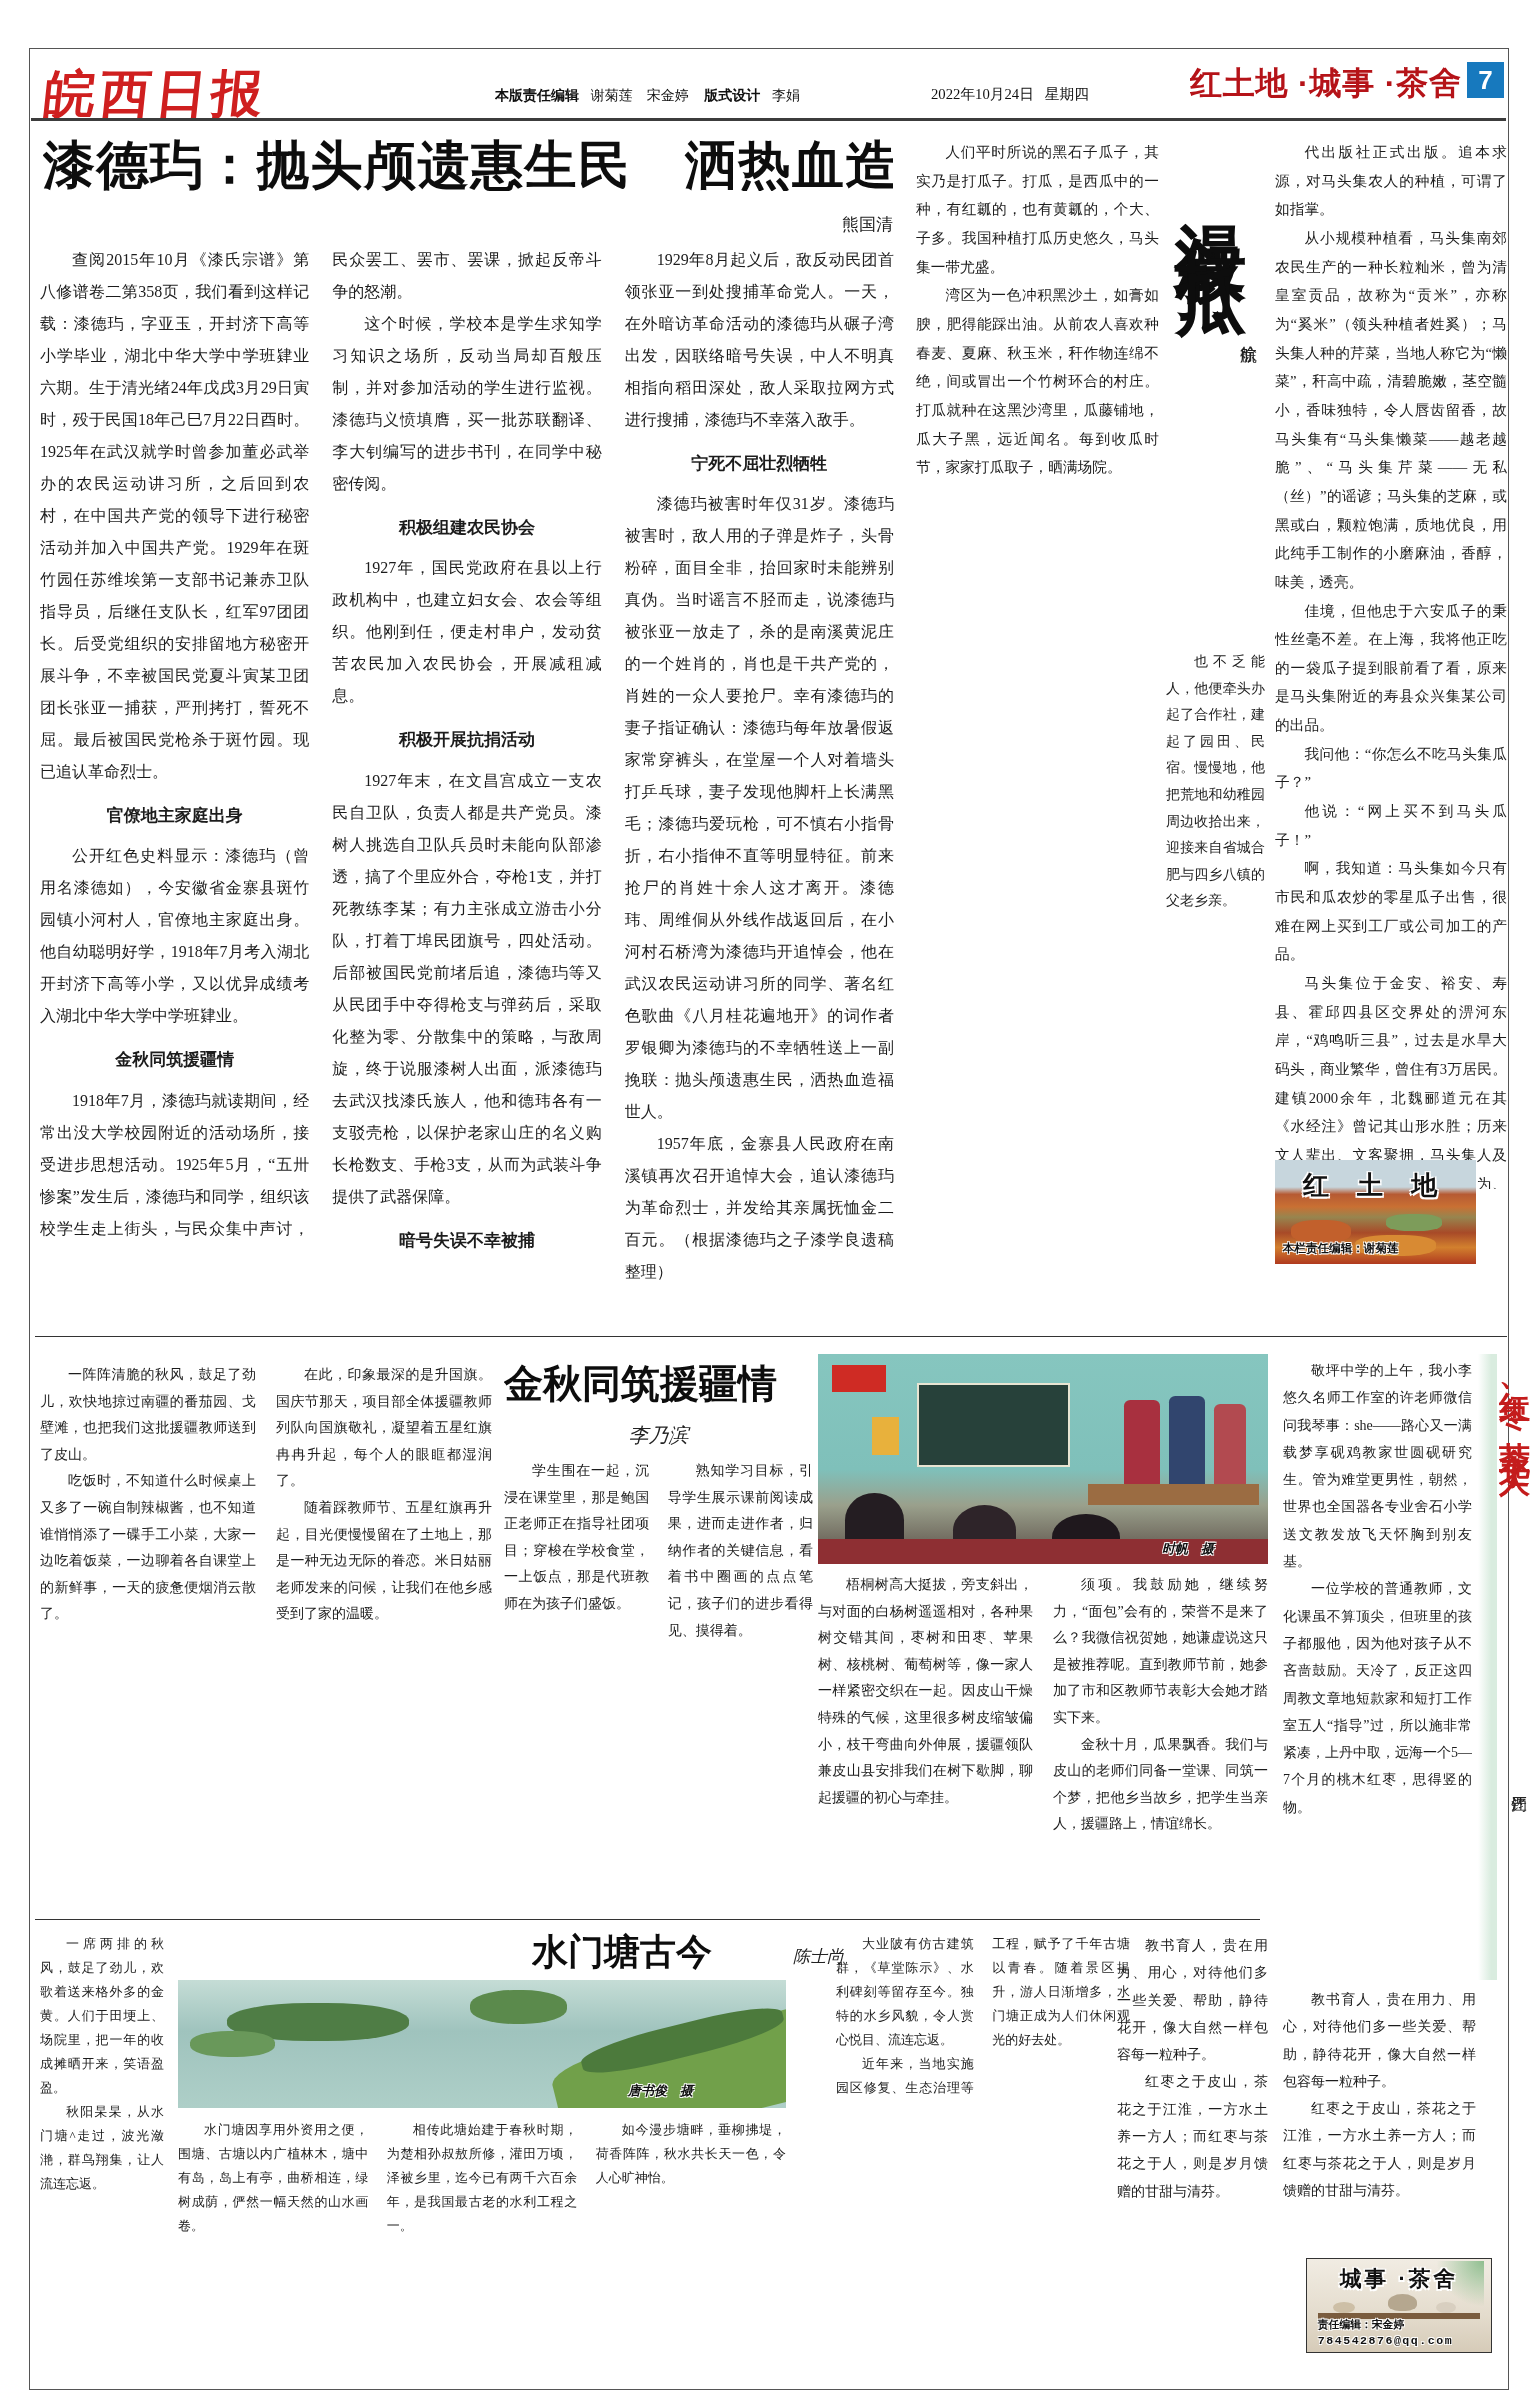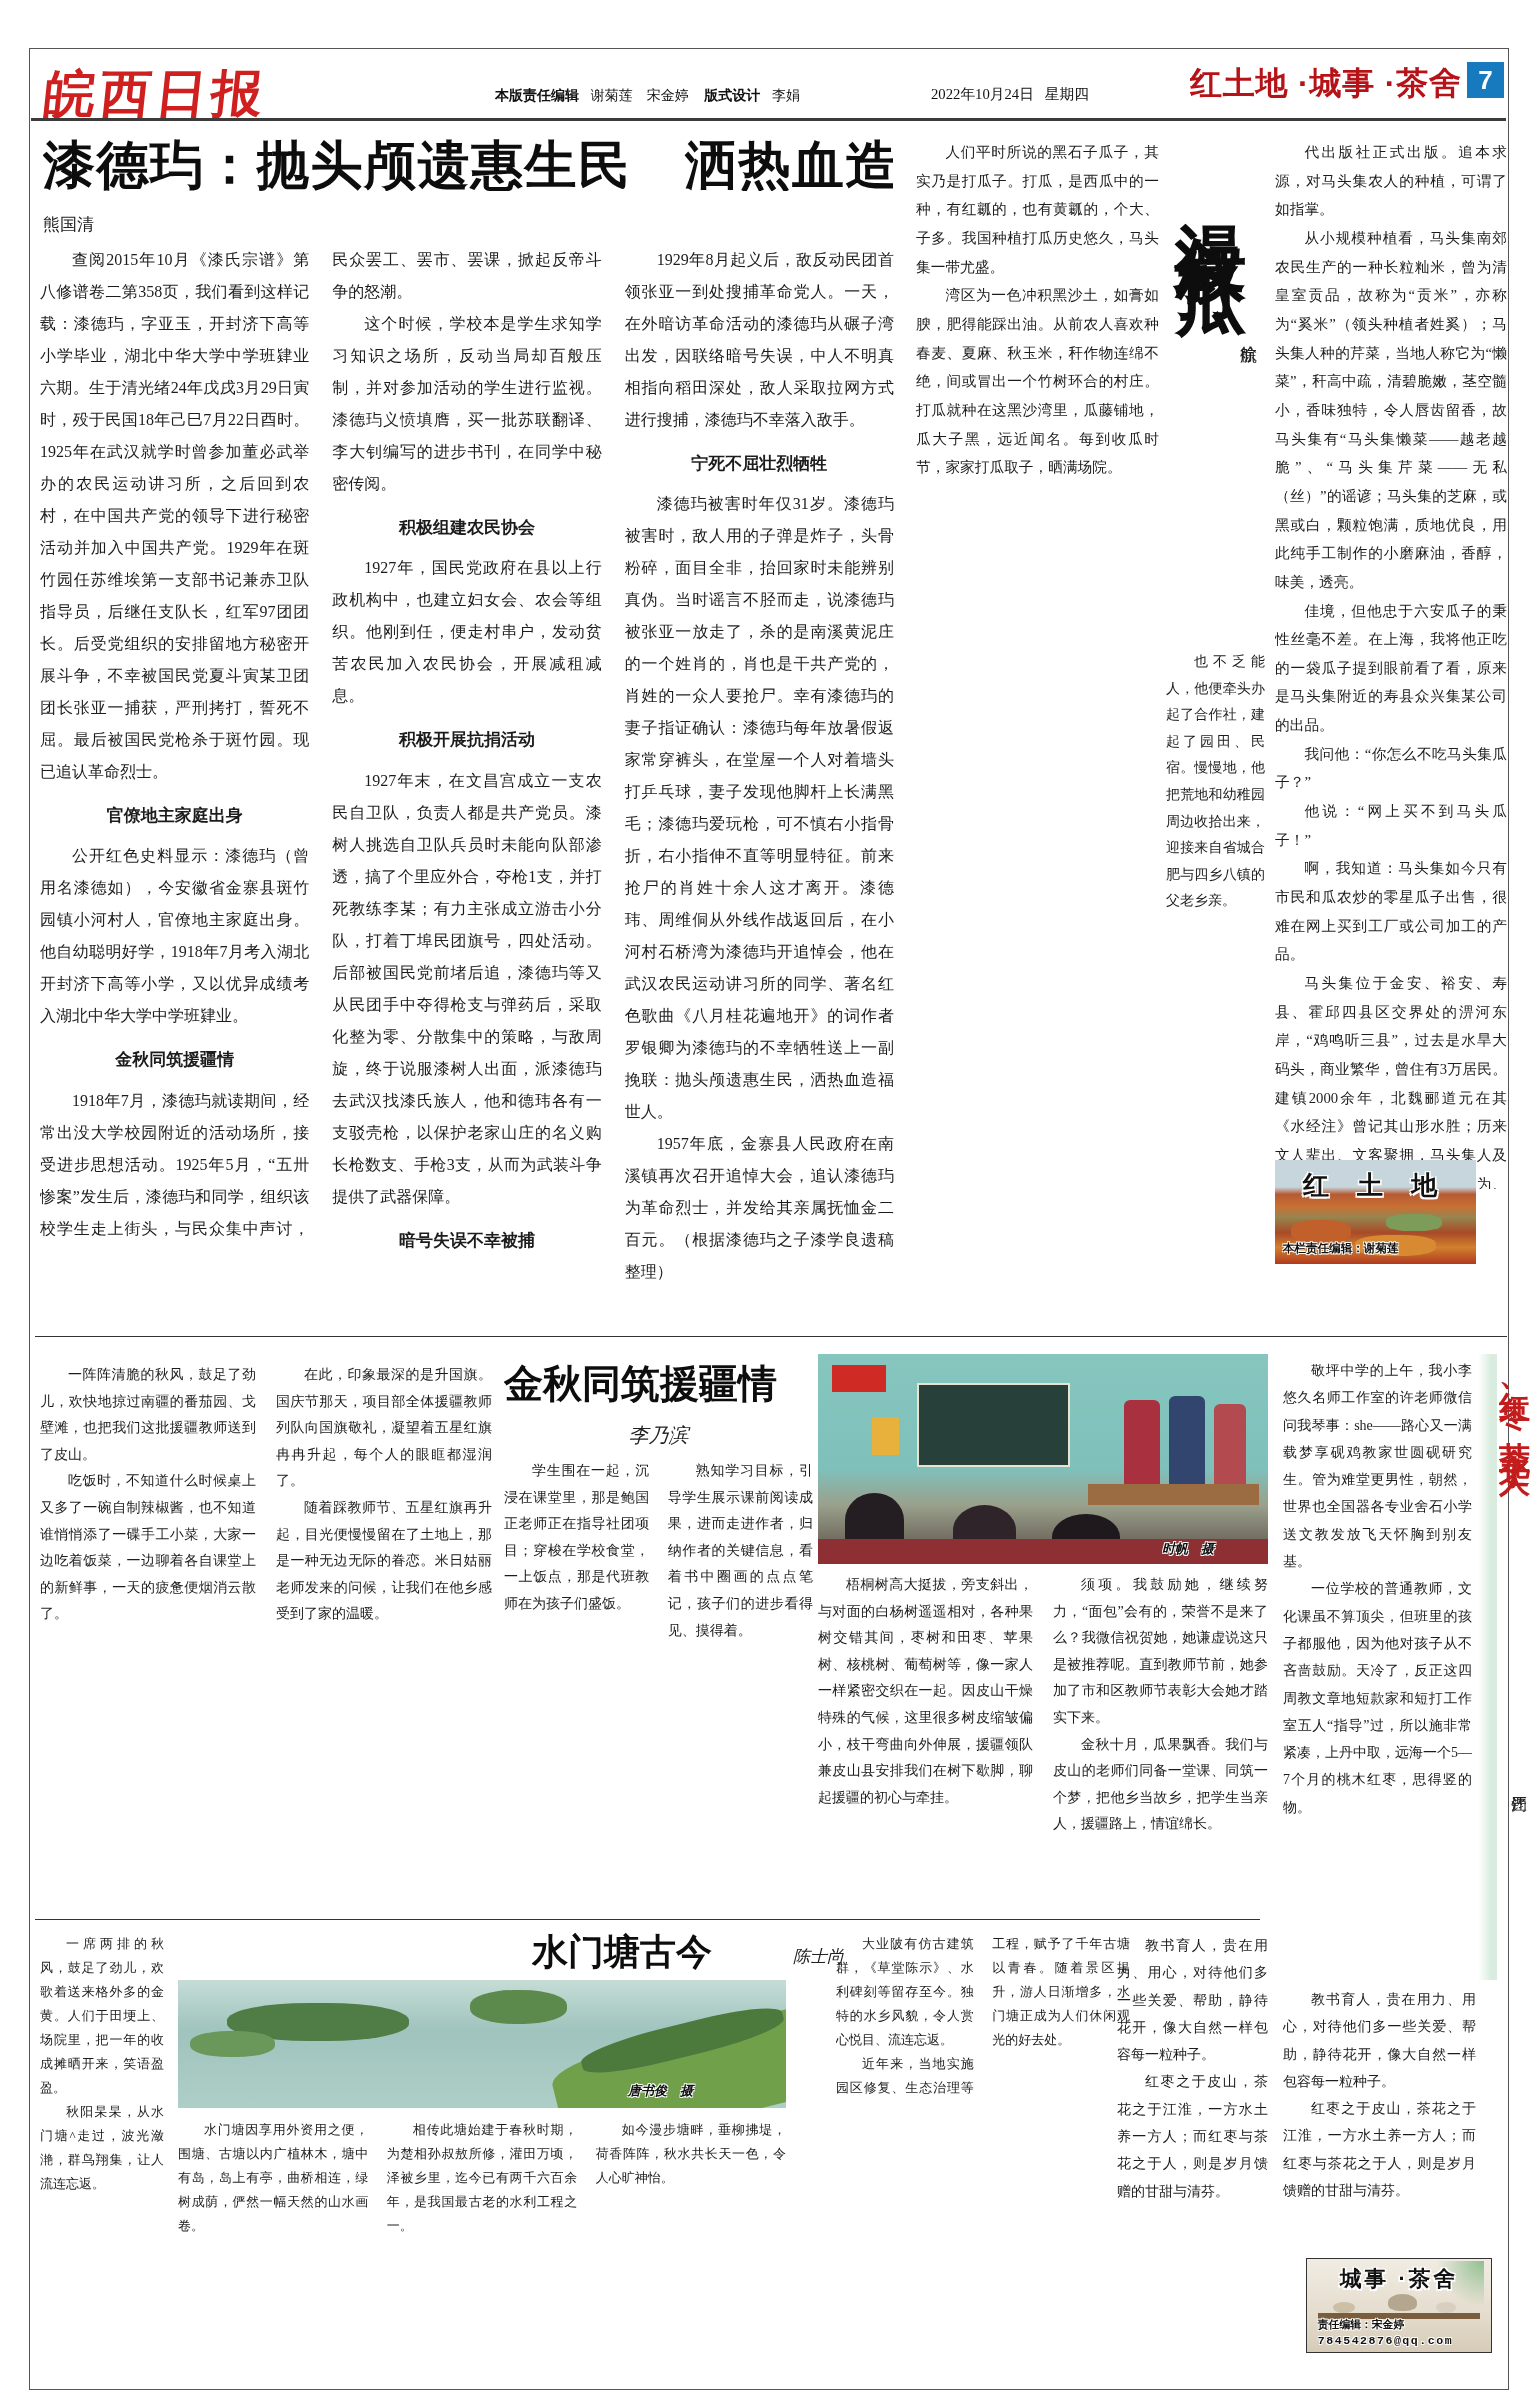--- a/index.html
+++ b/index.html
@@ -15,21 +15,21 @@
   .edline b{font-weight:bold;}
   .dateline{left:931px;top:85px;width:278px;height:20px;font-size:14.7px;white-space:nowrap;color:#111;}
   .secttitle{left:1190px;top:62px;width:271px;height:40px;font-size:32px;font-weight:900;color:#b51318;
              white-space:nowrap;font-family:"Liberation Sans","DejaVu Sans",sans-serif;letter-spacing:0.8px;}
   .pagebox{left:1467px;top:62px;width:37px;height:36px;background:#1779be;color:#fff;font-size:26px;
            font-weight:bold;text-align:center;line-height:36px;font-family:"Liberation Sans",sans-serif;}
   .header-rule{left:31px;top:118px;width:1475px;height:0;border-top:3.1px solid #3c3c3c;}
   
   .lead-title{left:43px;top:131px;width:850px;height:60px;font-size:52px;font-weight:900;color:#0d0d0d;
               white-space:nowrap;letter-spacing:1.5px;}
-  .lead-byline{left:43px;top:213px;width:850px;height:23px;text-align:left;font-size:17px;color:#222;}
+  .lead-byline{left:43px;top:213px;width:850px;height:23px;text-align:right;font-size:17px;color:#222;}
   .lead-body{left:40px;top:244px;width:854px;height:1082px;column-count:3;column-gap:23px;
              font-size:16px;line-height:2.0;text-align:justify;}
   .fl-p{margin:0;text-indent:2em;}
   .fl-h{font-weight:bold;text-align:center;font-size:17px;margin:10.8px 0 7.7px 0;text-indent:0;}
   
   .dagua-cola{left:916px;top:138px;width:243px;height:1190px;font-size:14.7px;line-height:1.95;text-align:justify;}
   .dagua-title{left:1166px;top:166px;width:93px;height:464px;writing-mode:vertical-rl;font-size:71px;
                font-weight:900;letter-spacing:14px;color:#0d0d0d;}
   .dagua-author{left:1234px;top:332px;width:26px;height:100px;writing-mode:vertical-rl;font-size:17px;color:#222;}
   .dagua-colmid{left:1166px;top:649px;width:99px;height:541px;font-size:14px;line-height:1.9;text-align:justify;}

